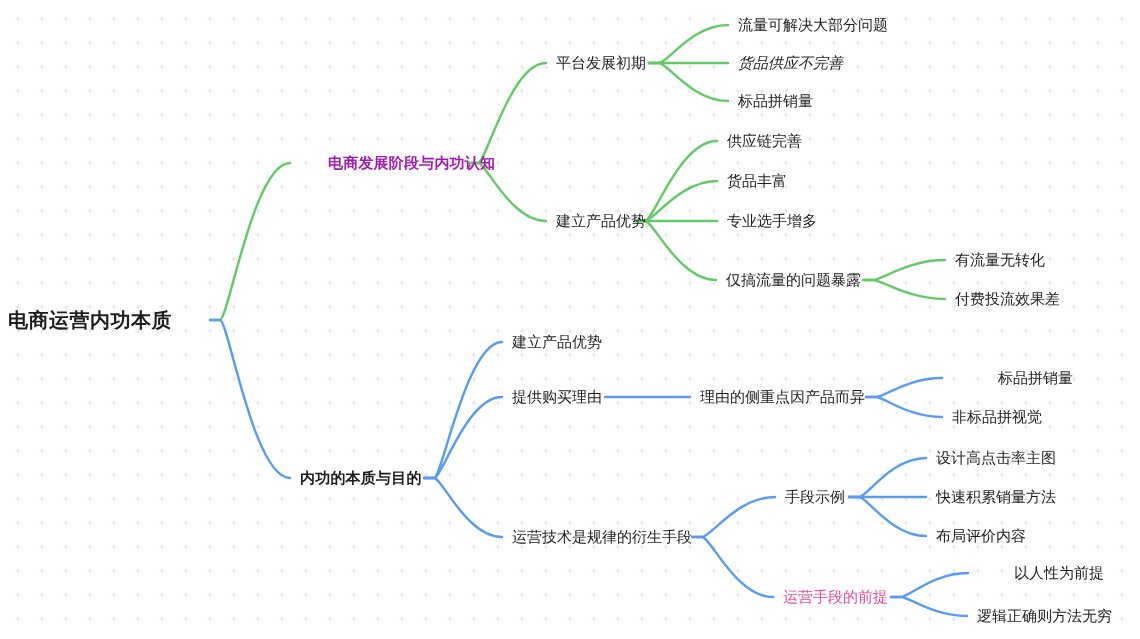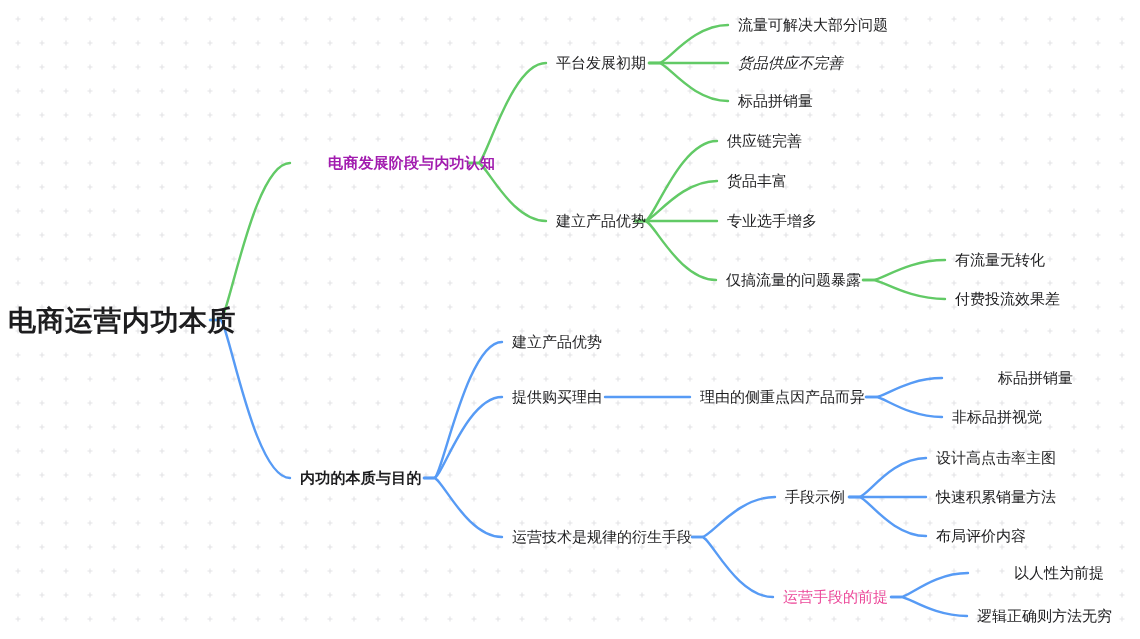--- a/index.html
+++ b/index.html
@@ -28,21 +28,21 @@
     line-height: 1.25;
     color: #1d1d1f;
     cursor: default;
     user-select: none;
   }
   .node.bold {
     font-weight: 700;
     letter-spacing: 0.2px;
   }
   .node.root {
-    font-size: 28px;
+    font-size: 20px;
     font-weight: 700;
     letter-spacing: 0.5px;
   }
 </style>
 <title>电商运营内功本质</title></head>
 <body>
 
 <div class="stage" style="background: rgb(255, 255, 255);">
   <svg class="edge-layer" width="1140" height="639" viewBox="0 0 1140 639" aria-hidden="true">
     <path id="grid-path" fill="none" stroke-width="1.1" d="M15.5 19h5M18 16.5v5M15.5 43h5M18 40.5v5M15.5 67h5M18 64.5v5M15.5 91h5M18 88.5v5M15.5 115h5M18 112.5v5M15.5 139h5M18 136.5v5M15.5 163h5M18 160.5v5M15.5 187h5M18 184.5v5M15.5 211h5M18 208.5v5M15.5 235h5M18 232.5v5M15.5 259h5M18 256.5v5M15.5 283h5M18 280.5v5M15.5 307h5M18 304.5v5M15.5 331h5M18 328.5v5M15.5 355h5M18 352.5v5M15.5 379h5M18 376.5v5M15.5 403h5M18 400.5v5M15.5 427h5M18 424.5v5M15.5 451h5M18 448.5v5M15.5 475h5M18 472.5v5M15.5 499h5M18 496.5v5M15.5 523h5M18 520.5v5M15.5 547h5M18 544.5v5M15.5 571h5M18 568.5v5M15.5 595h5M18 592.5v5M15.5 619h5M18 616.5v5M39.5 19h5M42 16.5v5M39.5 43h5M42 40.5v5M39.5 67h5M42 64.5v5M39.5 91h5M42 88.5v5M39.5 115h5M42 112.5v5M39.5 139h5M42 136.5v5M39.5 163h5M42 160.5v5M39.5 187h5M42 184.5v5M39.5 211h5M42 208.5v5M39.5 235h5M42 232.5v5M39.5 259h5M42 256.5v5M39.5 283h5M42 280.5v5M39.5 307h5M42 304.5v5M39.5 331h5M42 328.5v5M39.5 355h5M42 352.5v5M39.5 379h5M42 376.5v5M39.5 403h5M42 400.5v5M39.5 427h5M42 424.5v5M39.5 451h5M42 448.5v5M39.5 475h5M42 472.5v5M39.5 499h5M42 496.5v5M39.5 523h5M42 520.5v5M39.5 547h5M42 544.5v5M39.5 571h5M42 568.5v5M39.5 595h5M42 592.5v5M39.5 619h5M42 616.5v5M63.5 19h5M66 16.5v5M63.5 43h5M66 40.5v5M63.5 67h5M66 64.5v5M63.5 91h5M66 88.5v5M63.5 115h5M66 112.5v5M63.5 139h5M66 136.5v5M63.5 163h5M66 160.5v5M63.5 187h5M66 184.5v5M63.5 211h5M66 208.5v5M63.5 235h5M66 232.5v5M63.5 259h5M66 256.5v5M63.5 283h5M66 280.5v5M63.5 307h5M66 304.5v5M63.5 331h5M66 328.5v5M63.5 355h5M66 352.5v5M63.5 379h5M66 376.5v5M63.5 403h5M66 400.5v5M63.5 427h5M66 424.5v5M63.5 451h5M66 448.5v5M63.5 475h5M66 472.5v5M63.5 499h5M66 496.5v5M63.5 523h5M66 520.5v5M63.5 547h5M66 544.5v5M63.5 571h5M66 568.5v5M63.5 595h5M66 592.5v5M63.5 619h5M66 616.5v5M87.5 19h5M90 16.5v5M87.5 43h5M90 40.5v5M87.5 67h5M90 64.5v5M87.5 91h5M90 88.5v5M87.5 115h5M90 112.5v5M87.5 139h5M90 136.5v5M87.5 163h5M90 160.5v5M87.5 187h5M90 184.5v5M87.5 211h5M90 208.5v5M87.5 235h5M90 232.5v5M87.5 259h5M90 256.5v5M87.5 283h5M90 280.5v5M87.5 307h5M90 304.5v5M87.5 331h5M90 328.5v5M87.5 355h5M90 352.5v5M87.5 379h5M90 376.5v5M87.5 403h5M90 400.5v5M87.5 427h5M90 424.5v5M87.5 451h5M90 448.5v5M87.5 475h5M90 472.5v5M87.5 499h5M90 496.5v5M87.5 523h5M90 520.5v5M87.5 547h5M90 544.5v5M87.5 571h5M90 568.5v5M87.5 595h5M90 592.5v5M87.5 619h5M90 616.5v5M111.5 19h5M114 16.5v5M111.5 43h5M114 40.5v5M111.5 67h5M114 64.5v5M111.5 91h5M114 88.5v5M111.5 115h5M114 112.5v5M111.5 139h5M114 136.5v5M111.5 163h5M114 160.5v5M111.5 187h5M114 184.5v5M111.5 211h5M114 208.5v5M111.5 235h5M114 232.5v5M111.5 259h5M114 256.5v5M111.5 283h5M114 280.5v5M111.5 307h5M114 304.5v5M111.5 331h5M114 328.5v5M111.5 355h5M114 352.5v5M111.5 379h5M114 376.5v5M111.5 403h5M114 400.5v5M111.5 427h5M114 424.5v5M111.5 451h5M114 448.5v5M111.5 475h5M114 472.5v5M111.5 499h5M114 496.5v5M111.5 523h5M114 520.5v5M111.5 547h5M114 544.5v5M111.5 571h5M114 568.5v5M111.5 595h5M114 592.5v5M111.5 619h5M114 616.5v5M135.5 19h5M138 16.5v5M135.5 43h5M138 40.5v5M135.5 67h5M138 64.5v5M135.5 91h5M138 88.5v5M135.5 115h5M138 112.5v5M135.5 139h5M138 136.5v5M135.5 163h5M138 160.5v5M135.5 187h5M138 184.5v5M135.5 211h5M138 208.5v5M135.5 235h5M138 232.5v5M135.5 259h5M138 256.5v5M135.5 283h5M138 280.5v5M135.5 307h5M138 304.5v5M135.5 331h5M138 328.5v5M135.5 355h5M138 352.5v5M135.5 379h5M138 376.5v5M135.5 403h5M138 400.5v5M135.5 427h5M138 424.5v5M135.5 451h5M138 448.5v5M135.5 475h5M138 472.5v5M135.5 499h5M138 496.5v5M135.5 523h5M138 520.5v5M135.5 547h5M138 544.5v5M135.5 571h5M138 568.5v5M135.5 595h5M138 592.5v5M135.5 619h5M138 616.5v5M159.5 19h5M162 16.5v5M159.5 43h5M162 40.5v5M159.5 67h5M162 64.5v5M159.5 91h5M162 88.5v5M159.5 115h5M162 112.5v5M159.5 139h5M162 136.5v5M159.5 163h5M162 160.5v5M159.5 187h5M162 184.5v5M159.5 211h5M162 208.5v5M159.5 235h5M162 232.5v5M159.5 259h5M162 256.5v5M159.5 283h5M162 280.5v5M159.5 307h5M162 304.5v5M159.5 331h5M162 328.5v5M159.5 355h5M162 352.5v5M159.5 379h5M162 376.5v5M159.5 403h5M162 400.5v5M159.5 427h5M162 424.5v5M159.5 451h5M162 448.5v5M159.5 475h5M162 472.5v5M159.5 499h5M162 496.5v5M159.5 523h5M162 520.5v5M159.5 547h5M162 544.5v5M159.5 571h5M162 568.5v5M159.5 595h5M162 592.5v5M159.5 619h5M162 616.5v5M183.5 19h5M186 16.5v5M183.5 43h5M186 40.5v5M183.5 67h5M186 64.5v5M183.5 91h5M186 88.5v5M183.5 115h5M186 112.5v5M183.5 139h5M186 136.5v5M183.5 163h5M186 160.5v5M183.5 187h5M186 184.5v5M183.5 211h5M186 208.5v5M183.5 235h5M186 232.5v5M183.5 259h5M186 256.5v5M183.5 283h5M186 280.5v5M183.5 307h5M186 304.5v5M183.5 331h5M186 328.5v5M183.5 355h5M186 352.5v5M183.5 379h5M186 376.5v5M183.5 403h5M186 400.5v5M183.5 427h5M186 424.5v5M183.5 451h5M186 448.5v5M183.5 475h5M186 472.5v5M183.5 499h5M186 496.5v5M183.5 523h5M186 520.5v5M183.5 547h5M186 544.5v5M183.5 571h5M186 568.5v5M183.5 595h5M186 592.5v5M183.5 619h5M186 616.5v5M207.5 19h5M210 16.5v5M207.5 43h5M210 40.5v5M207.5 67h5M210 64.5v5M207.5 91h5M210 88.5v5M207.5 115h5M210 112.5v5M207.5 139h5M210 136.5v5M207.5 163h5M210 160.5v5M207.5 187h5M210 184.5v5M207.5 211h5M210 208.5v5M207.5 235h5M210 232.5v5M207.5 259h5M210 256.5v5M207.5 283h5M210 280.5v5M207.5 307h5M210 304.5v5M207.5 331h5M210 328.5v5M207.5 355h5M210 352.5v5M207.5 379h5M210 376.5v5M207.5 403h5M210 400.5v5M207.5 427h5M210 424.5v5M207.5 451h5M210 448.5v5M207.5 475h5M210 472.5v5M207.5 499h5M210 496.5v5M207.5 523h5M210 520.5v5M207.5 547h5M210 544.5v5M207.5 571h5M210 568.5v5M207.5 595h5M210 592.5v5M207.5 619h5M210 616.5v5M231.5 19h5M234 16.5v5M231.5 43h5M234 40.5v5M231.5 67h5M234 64.5v5M231.5 91h5M234 88.5v5M231.5 115h5M234 112.5v5M231.5 139h5M234 136.5v5M231.5 163h5M234 160.5v5M231.5 187h5M234 184.5v5M231.5 211h5M234 208.5v5M231.5 235h5M234 232.5v5M231.5 259h5M234 256.5v5M231.5 283h5M234 280.5v5M231.5 307h5M234 304.5v5M231.5 331h5M234 328.5v5M231.5 355h5M234 352.5v5M231.5 379h5M234 376.5v5M231.5 403h5M234 400.5v5M231.5 427h5M234 424.5v5M231.5 451h5M234 448.5v5M231.5 475h5M234 472.5v5M231.5 499h5M234 496.5v5M231.5 523h5M234 520.5v5M231.5 547h5M234 544.5v5M231.5 571h5M234 568.5v5M231.5 595h5M234 592.5v5M231.5 619h5M234 616.5v5M255.5 19h5M258 16.5v5M255.5 43h5M258 40.5v5M255.5 67h5M258 64.5v5M255.5 91h5M258 88.5v5M255.5 115h5M258 112.5v5M255.5 139h5M258 136.5v5M255.5 163h5M258 160.5v5M255.5 187h5M258 184.5v5M255.5 211h5M258 208.5v5M255.5 235h5M258 232.5v5M255.5 259h5M258 256.5v5M255.5 283h5M258 280.5v5M255.5 307h5M258 304.5v5M255.5 331h5M258 328.5v5M255.5 355h5M258 352.5v5M255.5 379h5M258 376.5v5M255.5 403h5M258 400.5v5M255.5 427h5M258 424.5v5M255.5 451h5M258 448.5v5M255.5 475h5M258 472.5v5M255.5 499h5M258 496.5v5M255.5 523h5M258 520.5v5M255.5 547h5M258 544.5v5M255.5 571h5M258 568.5v5M255.5 595h5M258 592.5v5M255.5 619h5M258 616.5v5M279.5 19h5M282 16.5v5M279.5 43h5M282 40.5v5M279.5 67h5M282 64.5v5M279.5 91h5M282 88.5v5M279.5 115h5M282 112.5v5M279.5 139h5M282 136.5v5M279.5 163h5M282 160.5v5M279.5 187h5M282 184.5v5M279.5 211h5M282 208.5v5M279.5 235h5M282 232.5v5M279.5 259h5M282 256.5v5M279.5 283h5M282 280.5v5M279.5 307h5M282 304.5v5M279.5 331h5M282 328.5v5M279.5 355h5M282 352.5v5M279.5 379h5M282 376.5v5M279.5 403h5M282 400.5v5M279.5 427h5M282 424.5v5M279.5 451h5M282 448.5v5M279.5 475h5M282 472.5v5M279.5 499h5M282 496.5v5M279.5 523h5M282 520.5v5M279.5 547h5M282 544.5v5M279.5 571h5M282 568.5v5M279.5 595h5M282 592.5v5M279.5 619h5M282 616.5v5M303.5 19h5M306 16.5v5M303.5 43h5M306 40.5v5M303.5 67h5M306 64.5v5M303.5 91h5M306 88.5v5M303.5 115h5M306 112.5v5M303.5 139h5M306 136.5v5M303.5 163h5M306 160.5v5M303.5 187h5M306 184.5v5M303.5 211h5M306 208.5v5M303.5 235h5M306 232.5v5M303.5 259h5M306 256.5v5M303.5 283h5M306 280.5v5M303.5 307h5M306 304.5v5M303.5 331h5M306 328.5v5M303.5 355h5M306 352.5v5M303.5 379h5M306 376.5v5M303.5 403h5M306 400.5v5M303.5 427h5M306 424.5v5M303.5 451h5M306 448.5v5M303.5 475h5M306 472.5v5M303.5 499h5M306 496.5v5M303.5 523h5M306 520.5v5M303.5 547h5M306 544.5v5M303.5 571h5M306 568.5v5M303.5 595h5M306 592.5v5M303.5 619h5M306 616.5v5M327.5 19h5M330 16.5v5M327.5 43h5M330 40.5v5M327.5 67h5M330 64.5v5M327.5 91h5M330 88.5v5M327.5 115h5M330 112.5v5M327.5 139h5M330 136.5v5M327.5 163h5M330 160.5v5M327.5 187h5M330 184.5v5M327.5 211h5M330 208.5v5M327.5 235h5M330 232.5v5M327.5 259h5M330 256.5v5M327.5 283h5M330 280.5v5M327.5 307h5M330 304.5v5M327.5 331h5M330 328.5v5M327.5 355h5M330 352.5v5M327.5 379h5M330 376.5v5M327.5 403h5M330 400.5v5M327.5 427h5M330 424.5v5M327.5 451h5M330 448.5v5M327.5 475h5M330 472.5v5M327.5 499h5M330 496.5v5M327.5 523h5M330 520.5v5M327.5 547h5M330 544.5v5M327.5 571h5M330 568.5v5M327.5 595h5M330 592.5v5M327.5 619h5M330 616.5v5M351.5 19h5M354 16.5v5M351.5 43h5M354 40.5v5M351.5 67h5M354 64.5v5M351.5 91h5M354 88.5v5M351.5 115h5M354 112.5v5M351.5 139h5M354 136.5v5M351.5 163h5M354 160.5v5M351.5 187h5M354 184.5v5M351.5 211h5M354 208.5v5M351.5 235h5M354 232.5v5M351.5 259h5M354 256.5v5M351.5 283h5M354 280.5v5M351.5 307h5M354 304.5v5M351.5 331h5M354 328.5v5M351.5 355h5M354 352.5v5M351.5 379h5M354 376.5v5M351.5 403h5M354 400.5v5M351.5 427h5M354 424.5v5M351.5 451h5M354 448.5v5M351.5 475h5M354 472.5v5M351.5 499h5M354 496.5v5M351.5 523h5M354 520.5v5M351.5 547h5M354 544.5v5M351.5 571h5M354 568.5v5M351.5 595h5M354 592.5v5M351.5 619h5M354 616.5v5M375.5 19h5M378 16.5v5M375.5 43h5M378 40.5v5M375.5 67h5M378 64.5v5M375.5 91h5M378 88.5v5M375.5 115h5M378 112.5v5M375.5 139h5M378 136.5v5M375.5 163h5M378 160.5v5M375.5 187h5M378 184.5v5M375.5 211h5M378 208.5v5M375.5 235h5M378 232.5v5M375.5 259h5M378 256.5v5M375.5 283h5M378 280.5v5M375.5 307h5M378 304.5v5M375.5 331h5M378 328.5v5M375.5 355h5M378 352.5v5M375.5 379h5M378 376.5v5M375.5 403h5M378 400.5v5M375.5 427h5M378 424.5v5M375.5 451h5M378 448.5v5M375.5 475h5M378 472.5v5M375.5 499h5M378 496.5v5M375.5 523h5M378 520.5v5M375.5 547h5M378 544.5v5M375.5 571h5M378 568.5v5M375.5 595h5M378 592.5v5M375.5 619h5M378 616.5v5M399.5 19h5M402 16.5v5M399.5 43h5M402 40.5v5M399.5 67h5M402 64.5v5M399.5 91h5M402 88.5v5M399.5 115h5M402 112.5v5M399.5 139h5M402 136.5v5M399.5 163h5M402 160.5v5M399.5 187h5M402 184.5v5M399.5 211h5M402 208.5v5M399.5 235h5M402 232.5v5M399.5 259h5M402 256.5v5M399.5 283h5M402 280.5v5M399.5 307h5M402 304.5v5M399.5 331h5M402 328.5v5M399.5 355h5M402 352.5v5M399.5 379h5M402 376.5v5M399.5 403h5M402 400.5v5M399.5 427h5M402 424.5v5M399.5 451h5M402 448.5v5M399.5 475h5M402 472.5v5M399.5 499h5M402 496.5v5M399.5 523h5M402 520.5v5M399.5 547h5M402 544.5v5M399.5 571h5M402 568.5v5M399.5 595h5M402 592.5v5M399.5 619h5M402 616.5v5M423.5 19h5M426 16.5v5M423.5 43h5M426 40.5v5M423.5 67h5M426 64.5v5M423.5 91h5M426 88.5v5M423.5 115h5M426 112.5v5M423.5 139h5M426 136.5v5M423.5 163h5M426 160.5v5M423.5 187h5M426 184.5v5M423.5 211h5M426 208.5v5M423.5 235h5M426 232.5v5M423.5 259h5M426 256.5v5M423.5 283h5M426 280.5v5M423.5 307h5M426 304.5v5M423.5 331h5M426 328.5v5M423.5 355h5M426 352.5v5M423.5 379h5M426 376.5v5M423.5 403h5M426 400.5v5M423.5 427h5M426 424.5v5M423.5 451h5M426 448.5v5M423.5 475h5M426 472.5v5M423.5 499h5M426 496.5v5M423.5 523h5M426 520.5v5M423.5 547h5M426 544.5v5M423.5 571h5M426 568.5v5M423.5 595h5M426 592.5v5M423.5 619h5M426 616.5v5M447.5 19h5M450 16.5v5M447.5 43h5M450 40.5v5M447.5 67h5M450 64.5v5M447.5 91h5M450 88.5v5M447.5 115h5M450 112.5v5M447.5 139h5M450 136.5v5M447.5 163h5M450 160.5v5M447.5 187h5M450 184.5v5M447.5 211h5M450 208.5v5M447.5 235h5M450 232.5v5M447.5 259h5M450 256.5v5M447.5 283h5M450 280.5v5M447.5 307h5M450 304.5v5M447.5 331h5M450 328.5v5M447.5 355h5M450 352.5v5M447.5 379h5M450 376.5v5M447.5 403h5M450 400.5v5M447.5 427h5M450 424.5v5M447.5 451h5M450 448.5v5M447.5 475h5M450 472.5v5M447.5 499h5M450 496.5v5M447.5 523h5M450 520.5v5M447.5 547h5M450 544.5v5M447.5 571h5M450 568.5v5M447.5 595h5M450 592.5v5M447.5 619h5M450 616.5v5M471.5 19h5M474 16.5v5M471.5 43h5M474 40.5v5M471.5 67h5M474 64.5v5M471.5 91h5M474 88.5v5M471.5 115h5M474 112.5v5M471.5 139h5M474 136.5v5M471.5 163h5M474 160.5v5M471.5 187h5M474 184.5v5M471.5 211h5M474 208.5v5M471.5 235h5M474 232.5v5M471.5 259h5M474 256.5v5M471.5 283h5M474 280.5v5M471.5 307h5M474 304.5v5M471.5 331h5M474 328.5v5M471.5 355h5M474 352.5v5M471.5 379h5M474 376.5v5M471.5 403h5M474 400.5v5M471.5 427h5M474 424.5v5M471.5 451h5M474 448.5v5M471.5 475h5M474 472.5v5M471.5 499h5M474 496.5v5M471.5 523h5M474 520.5v5M471.5 547h5M474 544.5v5M471.5 571h5M474 568.5v5M471.5 595h5M474 592.5v5M471.5 619h5M474 616.5v5M495.5 19h5M498 16.5v5M495.5 43h5M498 40.5v5M495.5 67h5M498 64.5v5M495.5 91h5M498 88.5v5M495.5 115h5M498 112.5v5M495.5 139h5M498 136.5v5M495.5 163h5M498 160.5v5M495.5 187h5M498 184.5v5M495.5 211h5M498 208.5v5M495.5 235h5M498 232.5v5M495.5 259h5M498 256.5v5M495.5 283h5M498 280.5v5M495.5 307h5M498 304.5v5M495.5 331h5M498 328.5v5M495.5 355h5M498 352.5v5M495.5 379h5M498 376.5v5M495.5 403h5M498 400.5v5M495.5 427h5M498 424.5v5M495.5 451h5M498 448.5v5M495.5 475h5M498 472.5v5M495.5 499h5M498 496.5v5M495.5 523h5M498 520.5v5M495.5 547h5M498 544.5v5M495.5 571h5M498 568.5v5M495.5 595h5M498 592.5v5M495.5 619h5M498 616.5v5M519.5 19h5M522 16.5v5M519.5 43h5M522 40.5v5M519.5 67h5M522 64.5v5M519.5 91h5M522 88.5v5M519.5 115h5M522 112.5v5M519.5 139h5M522 136.5v5M519.5 163h5M522 160.5v5M519.5 187h5M522 184.5v5M519.5 211h5M522 208.5v5M519.5 235h5M522 232.5v5M519.5 259h5M522 256.5v5M519.5 283h5M522 280.5v5M519.5 307h5M522 304.5v5M519.5 331h5M522 328.5v5M519.5 355h5M522 352.5v5M519.5 379h5M522 376.5v5M519.5 403h5M522 400.5v5M519.5 427h5M522 424.5v5M519.5 451h5M522 448.5v5M519.5 475h5M522 472.5v5M519.5 499h5M522 496.5v5M519.5 523h5M522 520.5v5M519.5 547h5M522 544.5v5M519.5 571h5M522 568.5v5M519.5 595h5M522 592.5v5M519.5 619h5M522 616.5v5M543.5 19h5M546 16.5v5M543.5 43h5M546 40.5v5M543.5 67h5M546 64.5v5M543.5 91h5M546 88.5v5M543.5 115h5M546 112.5v5M543.5 139h5M546 136.5v5M543.5 163h5M546 160.5v5M543.5 187h5M546 184.5v5M543.5 211h5M546 208.5v5M543.5 235h5M546 232.5v5M543.5 259h5M546 256.5v5M543.5 283h5M546 280.5v5M543.5 307h5M546 304.5v5M543.5 331h5M546 328.5v5M543.5 355h5M546 352.5v5M543.5 379h5M546 376.5v5M543.5 403h5M546 400.5v5M543.5 427h5M546 424.5v5M543.5 451h5M546 448.5v5M543.5 475h5M546 472.5v5M543.5 499h5M546 496.5v5M543.5 523h5M546 520.5v5M543.5 547h5M546 544.5v5M543.5 571h5M546 568.5v5M543.5 595h5M546 592.5v5M543.5 619h5M546 616.5v5M567.5 19h5M570 16.5v5M567.5 43h5M570 40.5v5M567.5 67h5M570 64.5v5M567.5 91h5M570 88.5v5M567.5 115h5M570 112.5v5M567.5 139h5M570 136.5v5M567.5 163h5M570 160.5v5M567.5 187h5M570 184.5v5M567.5 211h5M570 208.5v5M567.5 235h5M570 232.5v5M567.5 259h5M570 256.5v5M567.5 283h5M570 280.5v5M567.5 307h5M570 304.5v5M567.5 331h5M570 328.5v5M567.5 355h5M570 352.5v5M567.5 379h5M570 376.5v5M567.5 403h5M570 400.5v5M567.5 427h5M570 424.5v5M567.5 451h5M570 448.5v5M567.5 475h5M570 472.5v5M567.5 499h5M570 496.5v5M567.5 523h5M570 520.5v5M567.5 547h5M570 544.5v5M567.5 571h5M570 568.5v5M567.5 595h5M570 592.5v5M567.5 619h5M570 616.5v5M591.5 19h5M594 16.5v5M591.5 43h5M594 40.5v5M591.5 67h5M594 64.5v5M591.5 91h5M594 88.5v5M591.5 115h5M594 112.5v5M591.5 139h5M594 136.5v5M591.5 163h5M594 160.5v5M591.5 187h5M594 184.5v5M591.5 211h5M594 208.5v5M591.5 235h5M594 232.5v5M591.5 259h5M594 256.5v5M591.5 283h5M594 280.5v5M591.5 307h5M594 304.5v5M591.5 331h5M594 328.5v5M591.5 355h5M594 352.5v5M591.5 379h5M594 376.5v5M591.5 403h5M594 400.5v5M591.5 427h5M594 424.5v5M591.5 451h5M594 448.5v5M591.5 475h5M594 472.5v5M591.5 499h5M594 496.5v5M591.5 523h5M594 520.5v5M591.5 547h5M594 544.5v5M591.5 571h5M594 568.5v5M591.5 595h5M594 592.5v5M591.5 619h5M594 616.5v5M615.5 19h5M618 16.5v5M615.5 43h5M618 40.5v5M615.5 67h5M618 64.5v5M615.5 91h5M618 88.5v5M615.5 115h5M618 112.5v5M615.5 139h5M618 136.5v5M615.5 163h5M618 160.5v5M615.5 187h5M618 184.5v5M615.5 211h5M618 208.5v5M615.5 235h5M618 232.5v5M615.5 259h5M618 256.5v5M615.5 283h5M618 280.5v5M615.5 307h5M618 304.5v5M615.5 331h5M618 328.5v5M615.5 355h5M618 352.5v5M615.5 379h5M618 376.5v5M615.5 403h5M618 400.5v5M615.5 427h5M618 424.5v5M615.5 451h5M618 448.5v5M615.5 475h5M618 472.5v5M615.5 499h5M618 496.5v5M615.5 523h5M618 520.5v5M615.5 547h5M618 544.5v5M615.5 571h5M618 568.5v5M615.5 595h5M618 592.5v5M615.5 619h5M618 616.5v5M639.5 19h5M642 16.5v5M639.5 43h5M642 40.5v5M639.5 67h5M642 64.5v5M639.5 91h5M642 88.5v5M639.5 115h5M642 112.5v5M639.5 139h5M642 136.5v5M639.5 163h5M642 160.5v5M639.5 187h5M642 184.5v5M639.5 211h5M642 208.5v5M639.5 235h5M642 232.5v5M639.5 259h5M642 256.5v5M639.5 283h5M642 280.5v5M639.5 307h5M642 304.5v5M639.5 331h5M642 328.5v5M639.5 355h5M642 352.5v5M639.5 379h5M642 376.5v5M639.5 403h5M642 400.5v5M639.5 427h5M642 424.5v5M639.5 451h5M642 448.5v5M639.5 475h5M642 472.5v5M639.5 499h5M642 496.5v5M639.5 523h5M642 520.5v5M639.5 547h5M642 544.5v5M639.5 571h5M642 568.5v5M639.5 595h5M642 592.5v5M639.5 619h5M642 616.5v5M663.5 19h5M666 16.5v5M663.5 43h5M666 40.5v5M663.5 67h5M666 64.5v5M663.5 91h5M666 88.5v5M663.5 115h5M666 112.5v5M663.5 139h5M666 136.5v5M663.5 163h5M666 160.5v5M663.5 187h5M666 184.5v5M663.5 211h5M666 208.5v5M663.5 235h5M666 232.5v5M663.5 259h5M666 256.5v5M663.5 283h5M666 280.5v5M663.5 307h5M666 304.5v5M663.5 331h5M666 328.5v5M663.5 355h5M666 352.5v5M663.5 379h5M666 376.5v5M663.5 403h5M666 400.5v5M663.5 427h5M666 424.5v5M663.5 451h5M666 448.5v5M663.5 475h5M666 472.5v5M663.5 499h5M666 496.5v5M663.5 523h5M666 520.5v5M663.5 547h5M666 544.5v5M663.5 571h5M666 568.5v5M663.5 595h5M666 592.5v5M663.5 619h5M666 616.5v5M687.5 19h5M690 16.5v5M687.5 43h5M690 40.5v5M687.5 67h5M690 64.5v5M687.5 91h5M690 88.5v5M687.5 115h5M690 112.5v5M687.5 139h5M690 136.5v5M687.5 163h5M690 160.5v5M687.5 187h5M690 184.5v5M687.5 211h5M690 208.5v5M687.5 235h5M690 232.5v5M687.5 259h5M690 256.5v5M687.5 283h5M690 280.5v5M687.5 307h5M690 304.5v5M687.5 331h5M690 328.5v5M687.5 355h5M690 352.5v5M687.5 379h5M690 376.5v5M687.5 403h5M690 400.5v5M687.5 427h5M690 424.5v5M687.5 451h5M690 448.5v5M687.5 475h5M690 472.5v5M687.5 499h5M690 496.5v5M687.5 523h5M690 520.5v5M687.5 547h5M690 544.5v5M687.5 571h5M690 568.5v5M687.5 595h5M690 592.5v5M687.5 619h5M690 616.5v5M711.5 19h5M714 16.5v5M711.5 43h5M714 40.5v5M711.5 67h5M714 64.5v5M711.5 91h5M714 88.5v5M711.5 115h5M714 112.5v5M711.5 139h5M714 136.5v5M711.5 163h5M714 160.5v5M711.5 187h5M714 184.5v5M711.5 211h5M714 208.5v5M711.5 235h5M714 232.5v5M711.5 259h5M714 256.5v5M711.5 283h5M714 280.5v5M711.5 307h5M714 304.5v5M711.5 331h5M714 328.5v5M711.5 355h5M714 352.5v5M711.5 379h5M714 376.5v5M711.5 403h5M714 400.5v5M711.5 427h5M714 424.5v5M711.5 451h5M714 448.5v5M711.5 475h5M714 472.5v5M711.5 499h5M714 496.5v5M711.5 523h5M714 520.5v5M711.5 547h5M714 544.5v5M711.5 571h5M714 568.5v5M711.5 595h5M714 592.5v5M711.5 619h5M714 616.5v5M735.5 19h5M738 16.5v5M735.5 43h5M738 40.5v5M735.5 67h5M738 64.5v5M735.5 91h5M738 88.5v5M735.5 115h5M738 112.5v5M735.5 139h5M738 136.5v5M735.5 163h5M738 160.5v5M735.5 187h5M738 184.5v5M735.5 211h5M738 208.5v5M735.5 235h5M738 232.5v5M735.5 259h5M738 256.5v5M735.5 283h5M738 280.5v5M735.5 307h5M738 304.5v5M735.5 331h5M738 328.5v5M735.5 355h5M738 352.5v5M735.5 379h5M738 376.5v5M735.5 403h5M738 400.5v5M735.5 427h5M738 424.5v5M735.5 451h5M738 448.5v5M735.5 475h5M738 472.5v5M735.5 499h5M738 496.5v5M735.5 523h5M738 520.5v5M735.5 547h5M738 544.5v5M735.5 571h5M738 568.5v5M735.5 595h5M738 592.5v5M735.5 619h5M738 616.5v5M759.5 19h5M762 16.5v5M759.5 43h5M762 40.5v5M759.5 67h5M762 64.5v5M759.5 91h5M762 88.5v5M759.5 115h5M762 112.5v5M759.5 139h5M762 136.5v5M759.5 163h5M762 160.5v5M759.5 187h5M762 184.5v5M759.5 211h5M762 208.5v5M759.5 235h5M762 232.5v5M759.5 259h5M762 256.5v5M759.5 283h5M762 280.5v5M759.5 307h5M762 304.5v5M759.5 331h5M762 328.5v5M759.5 355h5M762 352.5v5M759.5 379h5M762 376.5v5M759.5 403h5M762 400.5v5M759.5 427h5M762 424.5v5M759.5 451h5M762 448.5v5M759.5 475h5M762 472.5v5M759.5 499h5M762 496.5v5M759.5 523h5M762 520.5v5M759.5 547h5M762 544.5v5M759.5 571h5M762 568.5v5M759.5 595h5M762 592.5v5M759.5 619h5M762 616.5v5M783.5 19h5M786 16.5v5M783.5 43h5M786 40.5v5M783.5 67h5M786 64.5v5M783.5 91h5M786 88.5v5M783.5 115h5M786 112.5v5M783.5 139h5M786 136.5v5M783.5 163h5M786 160.5v5M783.5 187h5M786 184.5v5M783.5 211h5M786 208.5v5M783.5 235h5M786 232.5v5M783.5 259h5M786 256.5v5M783.5 283h5M786 280.5v5M783.5 307h5M786 304.5v5M783.5 331h5M786 328.5v5M783.5 355h5M786 352.5v5M783.5 379h5M786 376.5v5M783.5 403h5M786 400.5v5M783.5 427h5M786 424.5v5M783.5 451h5M786 448.5v5M783.5 475h5M786 472.5v5M783.5 499h5M786 496.5v5M783.5 523h5M786 520.5v5M783.5 547h5M786 544.5v5M783.5 571h5M786 568.5v5M783.5 595h5M786 592.5v5M783.5 619h5M786 616.5v5M807.5 19h5M810 16.5v5M807.5 43h5M810 40.5v5M807.5 67h5M810 64.5v5M807.5 91h5M810 88.5v5M807.5 115h5M810 112.5v5M807.5 139h5M810 136.5v5M807.5 163h5M810 160.5v5M807.5 187h5M810 184.5v5M807.5 211h5M810 208.5v5M807.5 235h5M810 232.5v5M807.5 259h5M810 256.5v5M807.5 283h5M810 280.5v5M807.5 307h5M810 304.5v5M807.5 331h5M810 328.5v5M807.5 355h5M810 352.5v5M807.5 379h5M810 376.5v5M807.5 403h5M810 400.5v5M807.5 427h5M810 424.5v5M807.5 451h5M810 448.5v5M807.5 475h5M810 472.5v5M807.5 499h5M810 496.5v5M807.5 523h5M810 520.5v5M807.5 547h5M810 544.5v5M807.5 571h5M810 568.5v5M807.5 595h5M810 592.5v5M807.5 619h5M810 616.5v5M831.5 19h5M834 16.5v5M831.5 43h5M834 40.5v5M831.5 67h5M834 64.5v5M831.5 91h5M834 88.5v5M831.5 115h5M834 112.5v5M831.5 139h5M834 136.5v5M831.5 163h5M834 160.5v5M831.5 187h5M834 184.5v5M831.5 211h5M834 208.5v5M831.5 235h5M834 232.5v5M831.5 259h5M834 256.5v5M831.5 283h5M834 280.5v5M831.5 307h5M834 304.5v5M831.5 331h5M834 328.5v5M831.5 355h5M834 352.5v5M831.5 379h5M834 376.5v5M831.5 403h5M834 400.5v5M831.5 427h5M834 424.5v5M831.5 451h5M834 448.5v5M831.5 475h5M834 472.5v5M831.5 499h5M834 496.5v5M831.5 523h5M834 520.5v5M831.5 547h5M834 544.5v5M831.5 571h5M834 568.5v5M831.5 595h5M834 592.5v5M831.5 619h5M834 616.5v5M855.5 19h5M858 16.5v5M855.5 43h5M858 40.5v5M855.5 67h5M858 64.5v5M855.5 91h5M858 88.5v5M855.5 115h5M858 112.5v5M855.5 139h5M858 136.5v5M855.5 163h5M858 160.5v5M855.5 187h5M858 184.5v5M855.5 211h5M858 208.5v5M855.5 235h5M858 232.5v5M855.5 259h5M858 256.5v5M855.5 283h5M858 280.5v5M855.5 307h5M858 304.5v5M855.5 331h5M858 328.5v5M855.5 355h5M858 352.5v5M855.5 379h5M858 376.5v5M855.5 403h5M858 400.5v5M855.5 427h5M858 424.5v5M855.5 451h5M858 448.5v5M855.5 475h5M858 472.5v5M855.5 499h5M858 496.5v5M855.5 523h5M858 520.5v5M855.5 547h5M858 544.5v5M855.5 571h5M858 568.5v5M855.5 595h5M858 592.5v5M855.5 619h5M858 616.5v5M879.5 19h5M882 16.5v5M879.5 43h5M882 40.5v5M879.5 67h5M882 64.5v5M879.5 91h5M882 88.5v5M879.5 115h5M882 112.5v5M879.5 139h5M882 136.5v5M879.5 163h5M882 160.5v5M879.5 187h5M882 184.5v5M879.5 211h5M882 208.5v5M879.5 235h5M882 232.5v5M879.5 259h5M882 256.5v5M879.5 283h5M882 280.5v5M879.5 307h5M882 304.5v5M879.5 331h5M882 328.5v5M879.5 355h5M882 352.5v5M879.5 379h5M882 376.5v5M879.5 403h5M882 400.5v5M879.5 427h5M882 424.5v5M879.5 451h5M882 448.5v5M879.5 475h5M882 472.5v5M879.5 499h5M882 496.5v5M879.5 523h5M882 520.5v5M879.5 547h5M882 544.5v5M879.5 571h5M882 568.5v5M879.5 595h5M882 592.5v5M879.5 619h5M882 616.5v5M903.5 19h5M906 16.5v5M903.5 43h5M906 40.5v5M903.5 67h5M906 64.5v5M903.5 91h5M906 88.5v5M903.5 115h5M906 112.5v5M903.5 139h5M906 136.5v5M903.5 163h5M906 160.5v5M903.5 187h5M906 184.5v5M903.5 211h5M906 208.5v5M903.5 235h5M906 232.5v5M903.5 259h5M906 256.5v5M903.5 283h5M906 280.5v5M903.5 307h5M906 304.5v5M903.5 331h5M906 328.5v5M903.5 355h5M906 352.5v5M903.5 379h5M906 376.5v5M903.5 403h5M906 400.5v5M903.5 427h5M906 424.5v5M903.5 451h5M906 448.5v5M903.5 475h5M906 472.5v5M903.5 499h5M906 496.5v5M903.5 523h5M906 520.5v5M903.5 547h5M906 544.5v5M903.5 571h5M906 568.5v5M903.5 595h5M906 592.5v5M903.5 619h5M906 616.5v5M927.5 19h5M930 16.5v5M927.5 43h5M930 40.5v5M927.5 67h5M930 64.5v5M927.5 91h5M930 88.5v5M927.5 115h5M930 112.5v5M927.5 139h5M930 136.5v5M927.5 163h5M930 160.5v5M927.5 187h5M930 184.5v5M927.5 211h5M930 208.5v5M927.5 235h5M930 232.5v5M927.5 259h5M930 256.5v5M927.5 283h5M930 280.5v5M927.5 307h5M930 304.5v5M927.5 331h5M930 328.5v5M927.5 355h5M930 352.5v5M927.5 379h5M930 376.5v5M927.5 403h5M930 400.5v5M927.5 427h5M930 424.5v5M927.5 451h5M930 448.5v5M927.5 475h5M930 472.5v5M927.5 499h5M930 496.5v5M927.5 523h5M930 520.5v5M927.5 547h5M930 544.5v5M927.5 571h5M930 568.5v5M927.5 595h5M930 592.5v5M927.5 619h5M930 616.5v5M951.5 19h5M954 16.5v5M951.5 43h5M954 40.5v5M951.5 67h5M954 64.5v5M951.5 91h5M954 88.5v5M951.5 115h5M954 112.5v5M951.5 139h5M954 136.5v5M951.5 163h5M954 160.5v5M951.5 187h5M954 184.5v5M951.5 211h5M954 208.5v5M951.5 235h5M954 232.5v5M951.5 259h5M954 256.5v5M951.5 283h5M954 280.5v5M951.5 307h5M954 304.5v5M951.5 331h5M954 328.5v5M951.5 355h5M954 352.5v5M951.5 379h5M954 376.5v5M951.5 403h5M954 400.5v5M951.5 427h5M954 424.5v5M951.5 451h5M954 448.5v5M951.5 475h5M954 472.5v5M951.5 499h5M954 496.5v5M951.5 523h5M954 520.5v5M951.5 547h5M954 544.5v5M951.5 571h5M954 568.5v5M951.5 595h5M954 592.5v5M951.5 619h5M954 616.5v5M975.5 19h5M978 16.5v5M975.5 43h5M978 40.5v5M975.5 67h5M978 64.5v5M975.5 91h5M978 88.5v5M975.5 115h5M978 112.5v5M975.5 139h5M978 136.5v5M975.5 163h5M978 160.5v5M975.5 187h5M978 184.5v5M975.5 211h5M978 208.5v5M975.5 235h5M978 232.5v5M975.5 259h5M978 256.5v5M975.5 283h5M978 280.5v5M975.5 307h5M978 304.5v5M975.5 331h5M978 328.5v5M975.5 355h5M978 352.5v5M975.5 379h5M978 376.5v5M975.5 403h5M978 400.5v5M975.5 427h5M978 424.5v5M975.5 451h5M978 448.5v5M975.5 475h5M978 472.5v5M975.5 499h5M978 496.5v5M975.5 523h5M978 520.5v5M975.5 547h5M978 544.5v5M975.5 571h5M978 568.5v5M975.5 595h5M978 592.5v5M975.5 619h5M978 616.5v5M999.5 19h5M1002 16.5v5M999.5 43h5M1002 40.5v5M999.5 67h5M1002 64.5v5M999.5 91h5M1002 88.5v5M999.5 115h5M1002 112.5v5M999.5 139h5M1002 136.5v5M999.5 163h5M1002 160.5v5M999.5 187h5M1002 184.5v5M999.5 211h5M1002 208.5v5M999.5 235h5M1002 232.5v5M999.5 259h5M1002 256.5v5M999.5 283h5M1002 280.5v5M999.5 307h5M1002 304.5v5M999.5 331h5M1002 328.5v5M999.5 355h5M1002 352.5v5M999.5 379h5M1002 376.5v5M999.5 403h5M1002 400.5v5M999.5 427h5M1002 424.5v5M999.5 451h5M1002 448.5v5M999.5 475h5M1002 472.5v5M999.5 499h5M1002 496.5v5M999.5 523h5M1002 520.5v5M999.5 547h5M1002 544.5v5M999.5 571h5M1002 568.5v5M999.5 595h5M1002 592.5v5M999.5 619h5M1002 616.5v5M1023.5 19h5M1026 16.5v5M1023.5 43h5M1026 40.5v5M1023.5 67h5M1026 64.5v5M1023.5 91h5M1026 88.5v5M1023.5 115h5M1026 112.5v5M1023.5 139h5M1026 136.5v5M1023.5 163h5M1026 160.5v5M1023.5 187h5M1026 184.5v5M1023.5 211h5M1026 208.5v5M1023.5 235h5M1026 232.5v5M1023.5 259h5M1026 256.5v5M1023.5 283h5M1026 280.5v5M1023.5 307h5M1026 304.5v5M1023.5 331h5M1026 328.5v5M1023.5 355h5M1026 352.5v5M1023.5 379h5M1026 376.5v5M1023.5 403h5M1026 400.5v5M1023.5 427h5M1026 424.5v5M1023.5 451h5M1026 448.5v5M1023.5 475h5M1026 472.5v5M1023.5 499h5M1026 496.5v5M1023.5 523h5M1026 520.5v5M1023.5 547h5M1026 544.5v5M1023.5 571h5M1026 568.5v5M1023.5 595h5M1026 592.5v5M1023.5 619h5M1026 616.5v5M1047.5 19h5M1050 16.5v5M1047.5 43h5M1050 40.5v5M1047.5 67h5M1050 64.5v5M1047.5 91h5M1050 88.5v5M1047.5 115h5M1050 112.5v5M1047.5 139h5M1050 136.5v5M1047.5 163h5M1050 160.5v5M1047.5 187h5M1050 184.5v5M1047.5 211h5M1050 208.5v5M1047.5 235h5M1050 232.5v5M1047.5 259h5M1050 256.5v5M1047.5 283h5M1050 280.5v5M1047.5 307h5M1050 304.5v5M1047.5 331h5M1050 328.5v5M1047.5 355h5M1050 352.5v5M1047.5 379h5M1050 376.5v5M1047.5 403h5M1050 400.5v5M1047.5 427h5M1050 424.5v5M1047.5 451h5M1050 448.5v5M1047.5 475h5M1050 472.5v5M1047.5 499h5M1050 496.5v5M1047.5 523h5M1050 520.5v5M1047.5 547h5M1050 544.5v5M1047.5 571h5M1050 568.5v5M1047.5 595h5M1050 592.5v5M1047.5 619h5M1050 616.5v5M1071.5 19h5M1074 16.5v5M1071.5 43h5M1074 40.5v5M1071.5 67h5M1074 64.5v5M1071.5 91h5M1074 88.5v5M1071.5 115h5M1074 112.5v5M1071.5 139h5M1074 136.5v5M1071.5 163h5M1074 160.5v5M1071.5 187h5M1074 184.5v5M1071.5 211h5M1074 208.5v5M1071.5 235h5M1074 232.5v5M1071.5 259h5M1074 256.5v5M1071.5 283h5M1074 280.5v5M1071.5 307h5M1074 304.5v5M1071.5 331h5M1074 328.5v5M1071.5 355h5M1074 352.5v5M1071.5 379h5M1074 376.5v5M1071.5 403h5M1074 400.5v5M1071.5 427h5M1074 424.5v5M1071.5 451h5M1074 448.5v5M1071.5 475h5M1074 472.5v5M1071.5 499h5M1074 496.5v5M1071.5 523h5M1074 520.5v5M1071.5 547h5M1074 544.5v5M1071.5 571h5M1074 568.5v5M1071.5 595h5M1074 592.5v5M1071.5 619h5M1074 616.5v5M1095.5 19h5M1098 16.5v5M1095.5 43h5M1098 40.5v5M1095.5 67h5M1098 64.5v5M1095.5 91h5M1098 88.5v5M1095.5 115h5M1098 112.5v5M1095.5 139h5M1098 136.5v5M1095.5 163h5M1098 160.5v5M1095.5 187h5M1098 184.5v5M1095.5 211h5M1098 208.5v5M1095.5 235h5M1098 232.5v5M1095.5 259h5M1098 256.5v5M1095.5 283h5M1098 280.5v5M1095.5 307h5M1098 304.5v5M1095.5 331h5M1098 328.5v5M1095.5 355h5M1098 352.5v5M1095.5 379h5M1098 376.5v5M1095.5 403h5M1098 400.5v5M1095.5 427h5M1098 424.5v5M1095.5 451h5M1098 448.5v5M1095.5 475h5M1098 472.5v5M1095.5 499h5M1098 496.5v5M1095.5 523h5M1098 520.5v5M1095.5 547h5M1098 544.5v5M1095.5 571h5M1098 568.5v5M1095.5 595h5M1098 592.5v5M1095.5 619h5M1098 616.5v5M1119.5 19h5M1122 16.5v5M1119.5 43h5M1122 40.5v5M1119.5 67h5M1122 64.5v5M1119.5 91h5M1122 88.5v5M1119.5 115h5M1122 112.5v5M1119.5 139h5M1122 136.5v5M1119.5 163h5M1122 160.5v5M1119.5 187h5M1122 184.5v5M1119.5 211h5M1122 208.5v5M1119.5 235h5M1122 232.5v5M1119.5 259h5M1122 256.5v5M1119.5 283h5M1122 280.5v5M1119.5 307h5M1122 304.5v5M1119.5 331h5M1122 328.5v5M1119.5 355h5M1122 352.5v5M1119.5 379h5M1122 376.5v5M1119.5 403h5M1122 400.5v5M1119.5 427h5M1122 424.5v5M1119.5 451h5M1122 448.5v5M1119.5 475h5M1122 472.5v5M1119.5 499h5M1122 496.5v5M1119.5 523h5M1122 520.5v5M1119.5 547h5M1122 544.5v5M1119.5 571h5M1122 568.5v5M1119.5 595h5M1122 592.5v5M1119.5 619h5M1122 616.5v5" stroke="#e3e3e6"></path>

